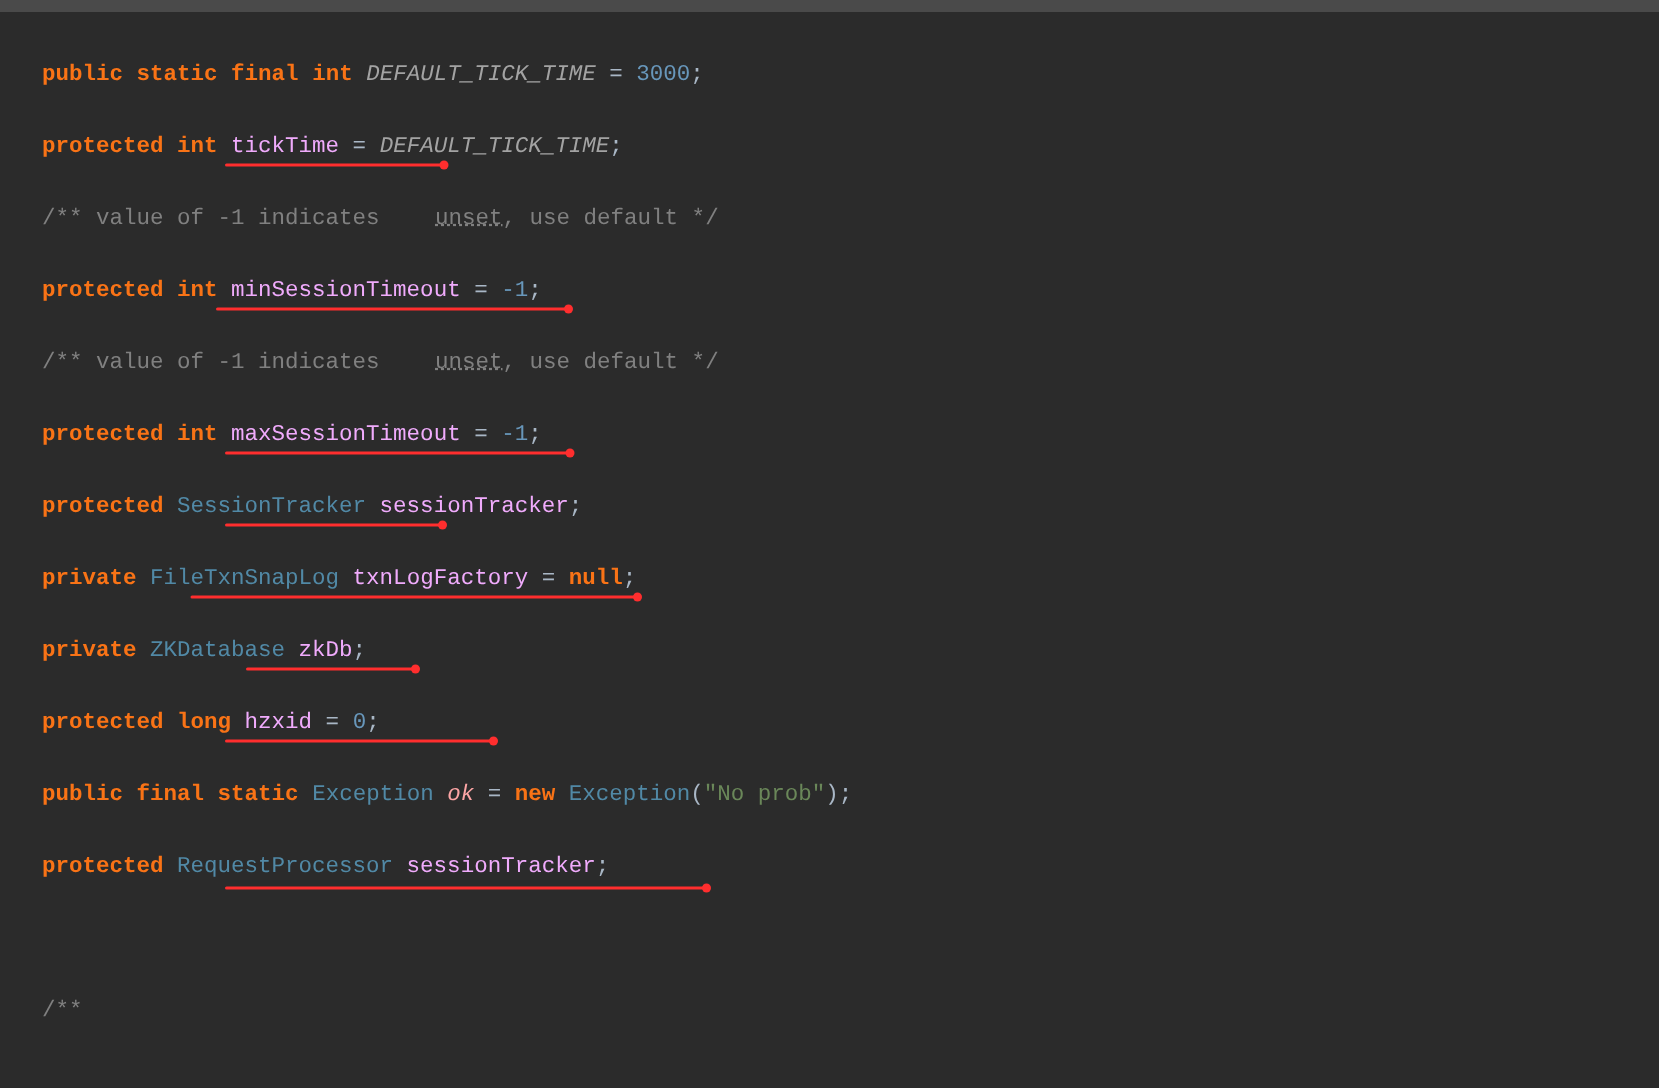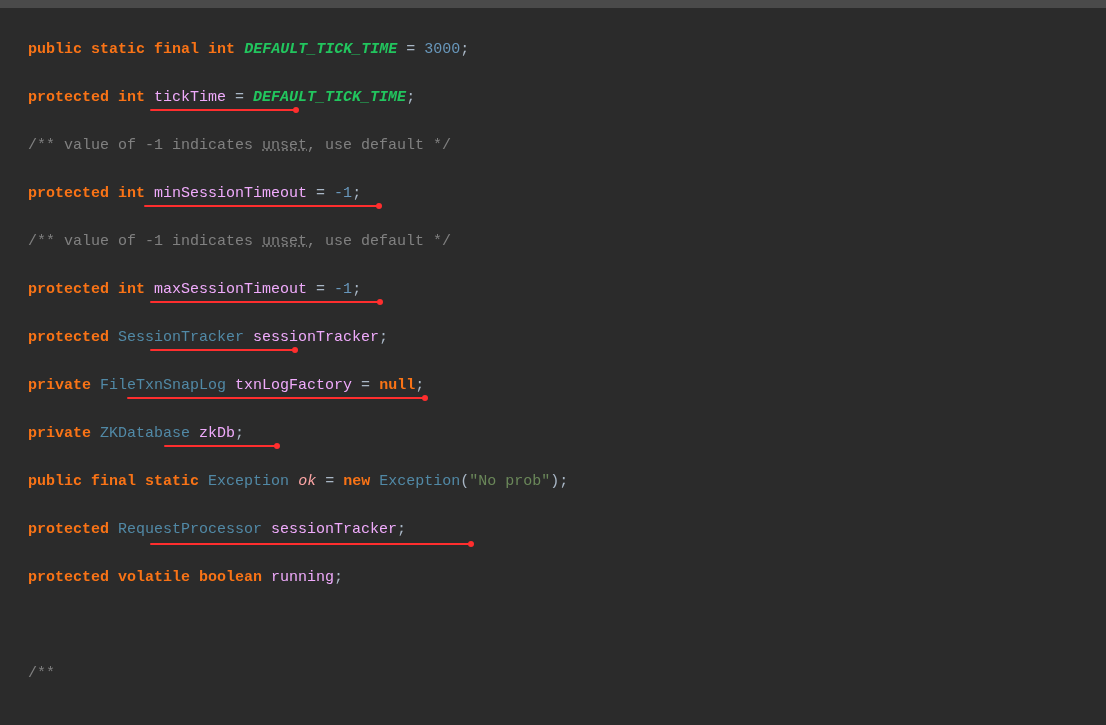--- a/index.html
+++ b/index.html
@@ -20,27 +20,27 @@
     width: 100%;
   }
   .code-area {
     padding: 6px 0 0 28px;
     white-space: pre;
   }
   .line { display: block; position: relative; }
   .kw    { color: #f97316; font-weight: bold; }      
   .type  { color: #5189a6; }                          
   .ident { color: #f0abfc; }                          
-  .const { color: #22c55e; font-style: italic; font-weight: bold; }      
+  .const { color: #a3a3a3; font-style: italic; }      
   .num   { color: #6897bb; }                          
   .str   { color: #6a8759; }                          
   .op    { color: #a9b7c6; }                          
   .comment { color: #808080; }
   .fieldital { font-style: italic; color: #fca5a5; }
-  .dotted-u { text-decoration-line: underline; text-decoration-style: dotted; text-decoration-color: #808080; }
+  .dotted-u { text-decoration-line: underline; text-decoration-style: dotted; text-decoration-color: #808080; margin-left: 28px; }
   .red-ul {
     position: absolute;
     height: 2px;
     background: #ff2e2e;
     border-radius: 1px;
   }
   .red-dot {
     position: absolute;
     width: 6px; height: 6px;
     background: #ff2e2e;
@@ -55,23 +55,23 @@
 <div class="code-area">
 <span class="line"><span class="kw">public</span> <span class="kw">static</span> <span class="kw">final</span> <span class="kw">int</span> <span class="const">DEFAULT_TICK_TIME</span><span class="op"> = </span><span class="num">3000</span><span class="op">;</span></span>
 <span class="line"><span class="kw">protected</span> <span class="kw">int</span> <span class="ident">tickTime</span><span class="op"> = </span><span class="const">DEFAULT_TICK_TIME</span><span class="op">;</span><span class="red-ul" style="left:122px; bottom:-1px; width:145px;"></span><span class="red-dot" style="left:265px; bottom:-3px;"></span></span>
 <span class="line"><span class="comment">/** value of -1 indicates <span class="dotted-u">unset</span>, use default */</span></span>
 <span class="line"><span class="kw">protected</span> <span class="kw">int</span> <span class="ident">minSessionTimeout</span><span class="op"> = </span><span class="num">-1</span><span class="op">;</span><span class="red-ul" style="left:116px; bottom:-1px; width:234px;"></span><span class="red-dot" style="left:348px; bottom:-3px;"></span></span>
 <span class="line"><span class="comment">/** value of -1 indicates <span class="dotted-u">unset</span>, use default */</span></span>
 <span class="line"><span class="kw">protected</span> <span class="kw">int</span> <span class="ident">maxSessionTimeout</span><span class="op"> = </span><span class="num">-1</span><span class="op">;</span><span class="red-ul" style="left:122px; bottom:-1px; width:229px;"></span><span class="red-dot" style="left:349px; bottom:-3px;"></span></span>
 <span class="line"><span class="kw">protected</span> <span class="type">SessionTracker</span> <span class="ident">sessionTracker</span><span class="op">;</span><span class="red-ul" style="left:122px; bottom:-1px; width:144px;"></span><span class="red-dot" style="left:264px; bottom:-3px;"></span></span>
 <span class="line"><span class="kw">private</span> <span class="type">FileTxnSnapLog</span> <span class="ident">txnLogFactory</span><span class="op"> = </span><span class="kw">null</span><span class="op">;</span><span class="red-ul" style="left:99px; bottom:-1px; width:297px;"></span><span class="red-dot" style="left:394px; bottom:-3px;"></span></span>
 <span class="line"><span class="kw">private</span> <span class="type">ZKDatabase</span> <span class="ident">zkDb</span><span class="op">;</span><span class="red-ul" style="left:136px; bottom:-1px; width:112px;"></span><span class="red-dot" style="left:246px; bottom:-3px;"></span></span>
+<span class="line"><span class="kw">protected</span> <span class="kw">long</span> <span class="ident">hzxid</span><span class="op"> = </span><span class="num">0</span><span class="op">;</span><span class="red-ul" style="left:122px; bottom:-1px; width:178px;"></span><span class="red-dot" style="left:298px; bottom:-3px;"></span></span>
 <span class="line"><span class="kw">public</span> <span class="kw">final</span> <span class="kw">static</span> <span class="type">Exception</span> <span class="fieldital">ok</span><span class="op"> = </span><span class="kw">new</span> <span class="type">Exception</span><span class="op">(</span><span class="str">"No prob"</span><span class="op">);</span></span>
 <span class="line"><span class="kw">protected</span> <span class="type">RequestProcessor</span> <span class="ident">sessionTracker</span><span class="op">;</span><span class="red-ul" style="left:122px; bottom:-3px; width:320px;"></span><span class="red-dot" style="left:440px; bottom:-5px;"></span></span>
-<span class="line"><span class="kw">protected</span> <span class="kw">volatile</span> <span class="kw">boolean</span> <span class="ident">running</span><span class="op">;</span></span>
 <span class="line"> </span>
 <span class="line"><span class="comment">/**</span></span>
 
 
 
 
 
 
 
 

